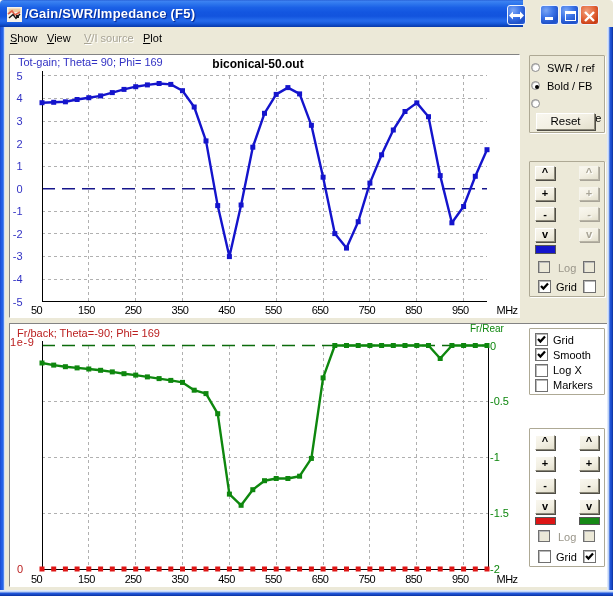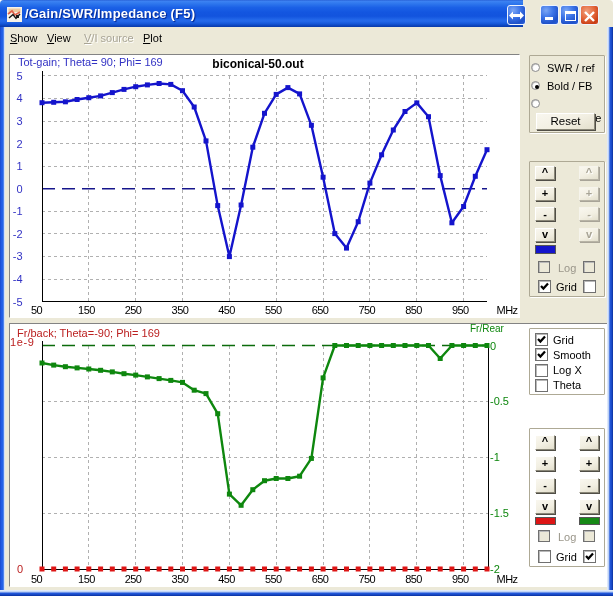--- a/index.html
+++ b/index.html
@@ -316,21 +316,21 @@
     <div class="lbl" style="left:553px;top:333.5px">Grid</div>
     <div class="cb" style="left:535px;top:348.3px;width:13px;height:13px">
       <svg width="9" height="9" viewBox="0 0 9 9" style="position:absolute;left:1px;top:1px">
         <path d="M1 4 L3.4 6.6 L8 1.4" stroke="#000" stroke-width="2.2" fill="none"></path>
       </svg>
     </div>
     <div class="lbl" style="left:553px;top:348.8px">Smooth</div>
     <div class="cb" style="left:535px;top:363.6px;width:13px;height:13px"></div>
     <div class="lbl" style="left:553px;top:364.1px">Log X</div>
     <div class="cb" style="left:535px;top:378.9px;width:13px;height:13px"></div>
-    <div class="lbl" style="left:553px;top:379.4px">Theta</div>
+    <div class="lbl" style="left:553px;top:379.4px">Markers</div>
     <div class="grp" style="left:529px;top:428px;width:76px;height:139px"></div>
     <div class="b3d" style="left:535px;top:435px;width:20px;height:15px;font-size:11px">
       <span style="display:inline-block;transform:translateY(-1px)">^</span>
     </div>
     <div class="b3d" style="left:579px;top:435px;width:20px;height:15px;font-size:11px">
       <span style="display:inline-block;transform:translateY(-1px)">^</span>
     </div>
     <div class="b3d" style="left:535px;top:456.3px;width:20px;height:15px;font-size:11px">+</div>
     <div class="b3d" style="left:579px;top:456.3px;width:20px;height:15px;font-size:11px">+</div>
     <div class="b3d" style="left:535px;top:477.6px;width:20px;height:15px;font-size:11px">

